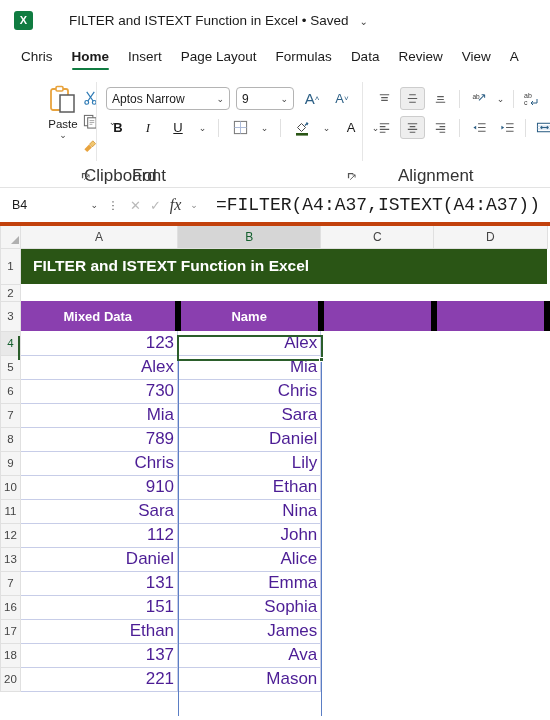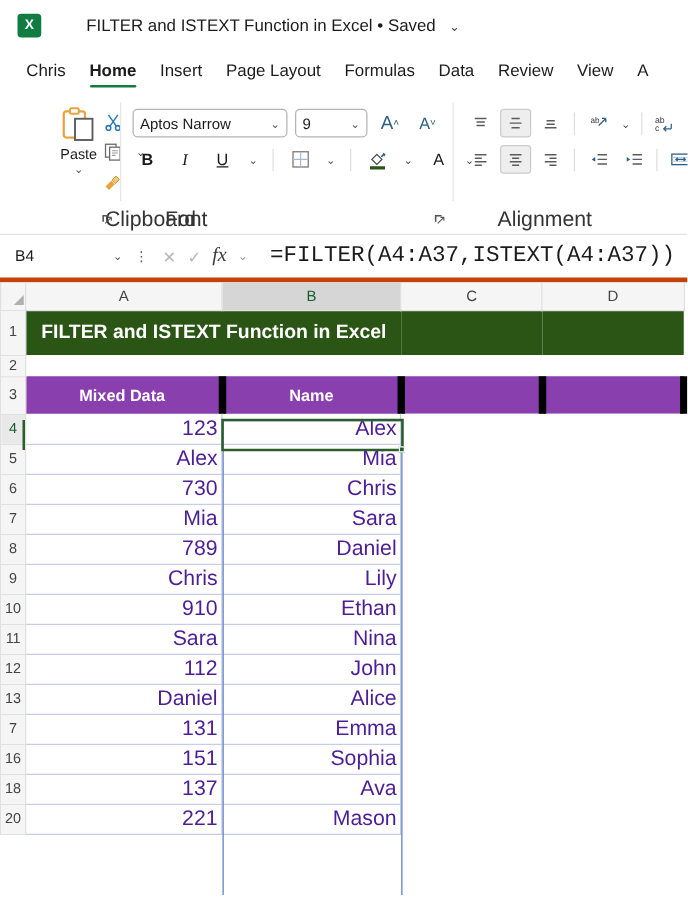--- a/index.html
+++ b/index.html
@@ -546,20 +546,27 @@
       <td class="blank"></td>
     </tr>
     <tr>
       <th class="rowhead">16</th>
       <td class="cell colA">151</td>
       <td class="cell">Sophia</td>
       <td class="blank"></td>
       <td class="blank"></td>
     </tr>
     <tr>
+      <th class="rowhead">17</th>
+      <td class="cell colA">Ethan</td>
+      <td class="cell">James</td>
+      <td class="blank"></td>
+      <td class="blank"></td>
+    </tr>
+    <tr>
       <th class="rowhead">18</th>
       <td class="cell colA">137</td>
       <td class="cell">Ava</td>
       <td class="blank"></td>
       <td class="blank"></td>
     </tr>
     <tr>
       <th class="rowhead">20</th>
       <td class="cell colA">221</td>
       <td class="cell">Mason</td>

